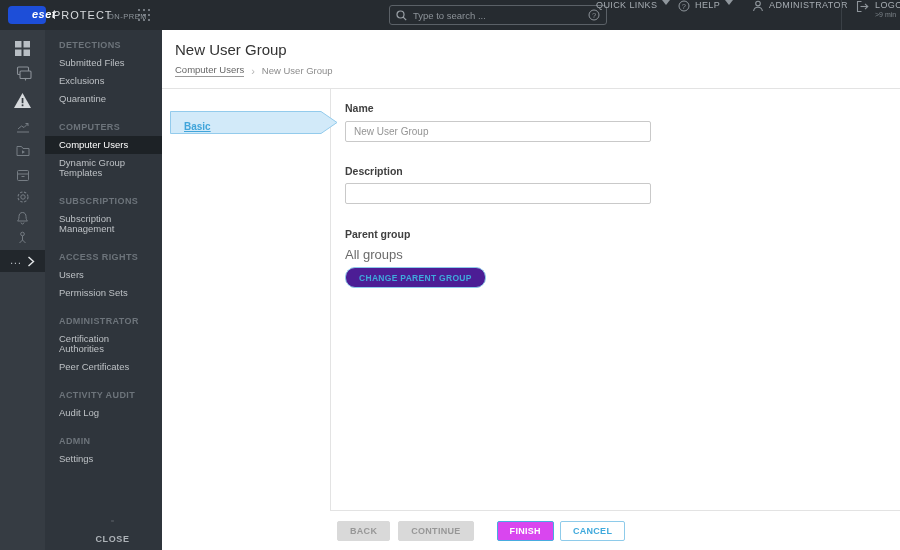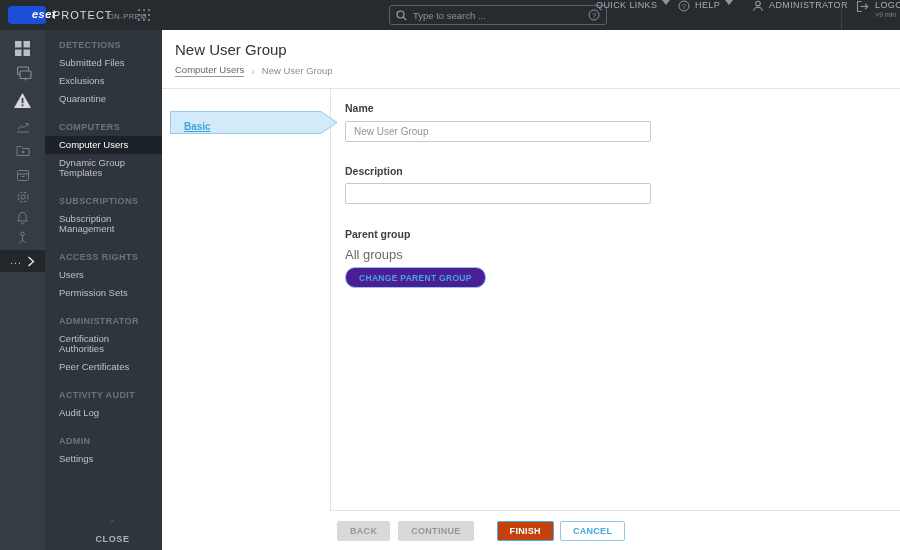--- a/index.html
+++ b/index.html
@@ -73,21 +73,21 @@
   .lbl-parent { position:absolute; left:0; top:126px; }
   .parent-value { position:absolute; left:0; top:145px; font-size:13px; color:#6b6b6b; }
   .btn-change { position:absolute; left:0; top:165px; height:21px; padding:0 13px; background:#4c1d95;
     border:1px solid #8ecbea; border-radius:10px; color:#3fa9dc; font-size:8.5px; font-weight:bold;
     letter-spacing:0.3px; font-family:"Liberation Sans", sans-serif; cursor:pointer; }
 
   .footer { position:absolute; left:175px; top:491px; display:flex; align-items:center; }
   .btn { height:20px; border-radius:2px; font-size:9px; font-weight:bold; letter-spacing:0.3px;
     font-family:"Liberation Sans", sans-serif; padding:0 12px; cursor:pointer; }
   .btn-disabled { background:#d9d9d9; border:1px solid #d9d9d9; color:#979797; }
-  .btn-primary { background:#c2410c; border:1px solid #48ace0; color:#ffffff; }
+  .btn-primary { background:#d946ef; border:1px solid #48ace0; color:#ffffff; }
   .btn-outline { background:#ffffff; border:1px solid #8ecbea; color:#3fa9dc; }
   .mr8 { margin-right:8px; } .mr23 { margin-right:23px; } .mr6 { margin-right:6px; }
 </style>
 </head>
 <body>
 
 <div class="app">
 
   <div class="topbar">
     <div class="logo-badge">eset</div>

